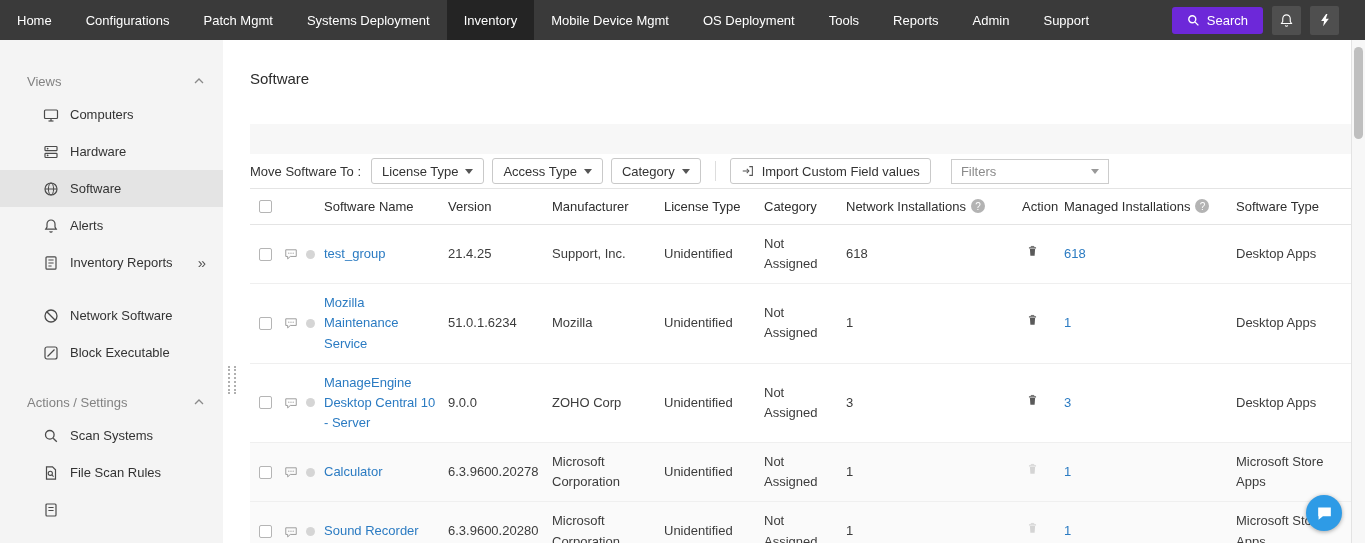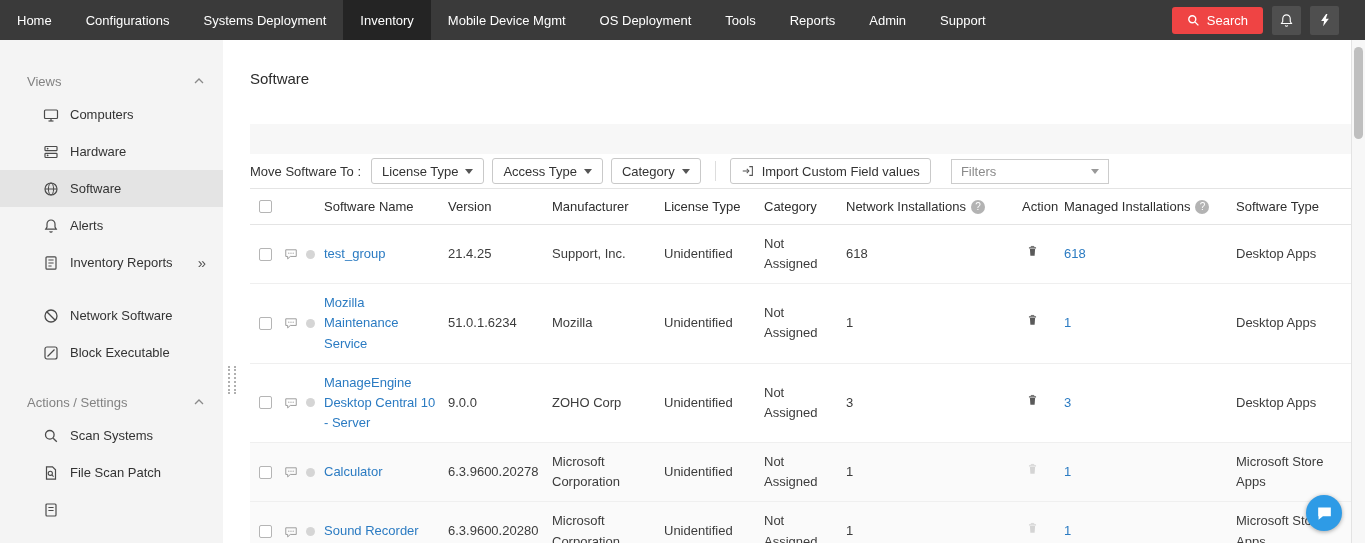--- a/index.html
+++ b/index.html
@@ -7,21 +7,21 @@
     font-family: "Liberation Sans", sans-serif; }
   .app { width: 1365px; height: 543px; position: relative; overflow: hidden; }
 
   
   .topnav { height: 40px; background: #3a3a3a; display: flex; align-items: stretch; }
   .nav-items { display: flex; align-items: stretch; }
   .nav-item { display: flex; align-items: center; padding: 0 17px; font-size: 13px;
     color: #fff; text-decoration: none; cursor: pointer; white-space: nowrap; }
   .nav-item.active { background: #242424; }
   .nav-right { margin-left: auto; display: flex; align-items: center; gap: 9px; padding-right: 26px; }
-  .search-btn { height: 27px; background: #ef4444; border: none; border-radius: 3px; color: #fff;
+  .search-btn { height: 27px; background: #6d28d9; border: none; border-radius: 3px; color: #fff;
     font-size: 13px; display: flex; align-items: center; gap: 7px; padding: 0 15px; cursor: pointer;
     font-family: inherit; margin-left: 9px; }
   .icon-btn { width: 29px; height: 29px; background: #4f4f4f; border: none; border-radius: 2px;
     display: flex; align-items: center; justify-content: center; cursor: pointer; }
 
   
   .layout { display: flex; height: 503px; position: relative; }
 
   
   .sidebar { width: 223px; background: #f4f4f4; flex-shrink: 0; padding-top: 26px; overflow: hidden; }
@@ -64,40 +64,41 @@
   .link { color: #2b7bc2; text-decoration: none; cursor: pointer; }
   .cb { width: 13px; height: 13px; border: 1px solid #b5b5b5; border-radius: 2px; background: #fff;
     cursor: pointer; margin-left: 9px; }
   .meta { display: flex; align-items: center; gap: 8px; }
   .dot { width: 9px; height: 9px; border-radius: 50%; background: #d5d5d5; display: inline-block; }
   .help { display: inline-flex; align-items: center; justify-content: center; width: 14px; height: 14px;
     border-radius: 50%; background: #b3b3b3; color: #fff; font-size: 10px; margin-left: 5px;
     vertical-align: -2px; cursor: pointer; }
   .trash { color: #5a5a5a; cursor: pointer; margin-left: 4px; }
   .trash.disabled { color: #d4d4d4; cursor: default; }
-  .th-with-help { display: flex; align-items: center; }
+  .th-with-help { display: flex; }
 
   
   .vscrollbar { position: absolute; right: 0; top: 40px; bottom: 0; width: 14px; background: #f7f7f7;
     border-left: 1px solid #e3e3e3; }
   .vthumb { position: absolute; top: 7px; left: 2px; width: 9px; height: 92px; background: #bfbfbf;
     border-radius: 5px; cursor: pointer; }
   .chat { position: absolute; right: 23px; bottom: 12px; width: 36px; height: 36px; border-radius: 50%;
     background: #2e9be6; display: flex; align-items: center; justify-content: center;
     box-shadow: 0 1px 4px rgba(0,0,0,.35); cursor: pointer; }
 </style>
 </head>
 <body>
 
 <div class="app">
 
   <header class="topnav">
     <nav class="nav-items">
       <a class="nav-item">Home</a>
       <a class="nav-item">Configurations</a>
+      <a class="nav-item">Patch Mgmt</a>
       <a class="nav-item">Systems Deployment</a>
       <a class="nav-item active">Inventory</a>
       <a class="nav-item">Mobile Device Mgmt</a>
       <a class="nav-item">OS Deployment</a>
       <a class="nav-item">Tools</a>
       <a class="nav-item">Reports</a>
       <a class="nav-item">Admin</a>
       <a class="nav-item">Support</a>
     </nav>
     <div class="nav-right">
@@ -234,21 +235,21 @@
           <span>Scan Systems</span>
         </div>
         <div class="side-item">
           <span style="display:flex">
             <svg viewBox="0 0 16 16" width="16" height="16">
                 <path d="M3.5 1.8h6l3 3v9.4h-9z" fill="none" stroke="#4a4a4a" stroke-width="1.2"></path>
                 <circle cx="7.3" cy="8.3" r="2.1" fill="none" stroke="#4a4a4a" stroke-width="1.1"></circle>
                 <line x1="8.8" y1="9.8" x2="10.6" y2="11.6" stroke="#4a4a4a" stroke-width="1.1"></line>
               </svg>
           </span>
-          <span>File Scan Patch</span>
+          <span>File Scan Rules</span>
         </div>
         <div class="side-item">
           <span style="display:flex">
             <svg viewBox="0 0 16 16" width="16" height="16">
                 <rect x="3" y="2" width="10" height="12" rx="1" fill="none" stroke="#4a4a4a" stroke-width="1.2"></rect>
                 <line x1="5.4" y1="5.5" x2="10.6" y2="5.5" stroke="#4a4a4a" stroke-width="1"></line>
                 <line x1="5.4" y1="8.5" x2="10.6" y2="8.5" stroke="#4a4a4a" stroke-width="1"></line>
               </svg>
           </span>
         </div>

